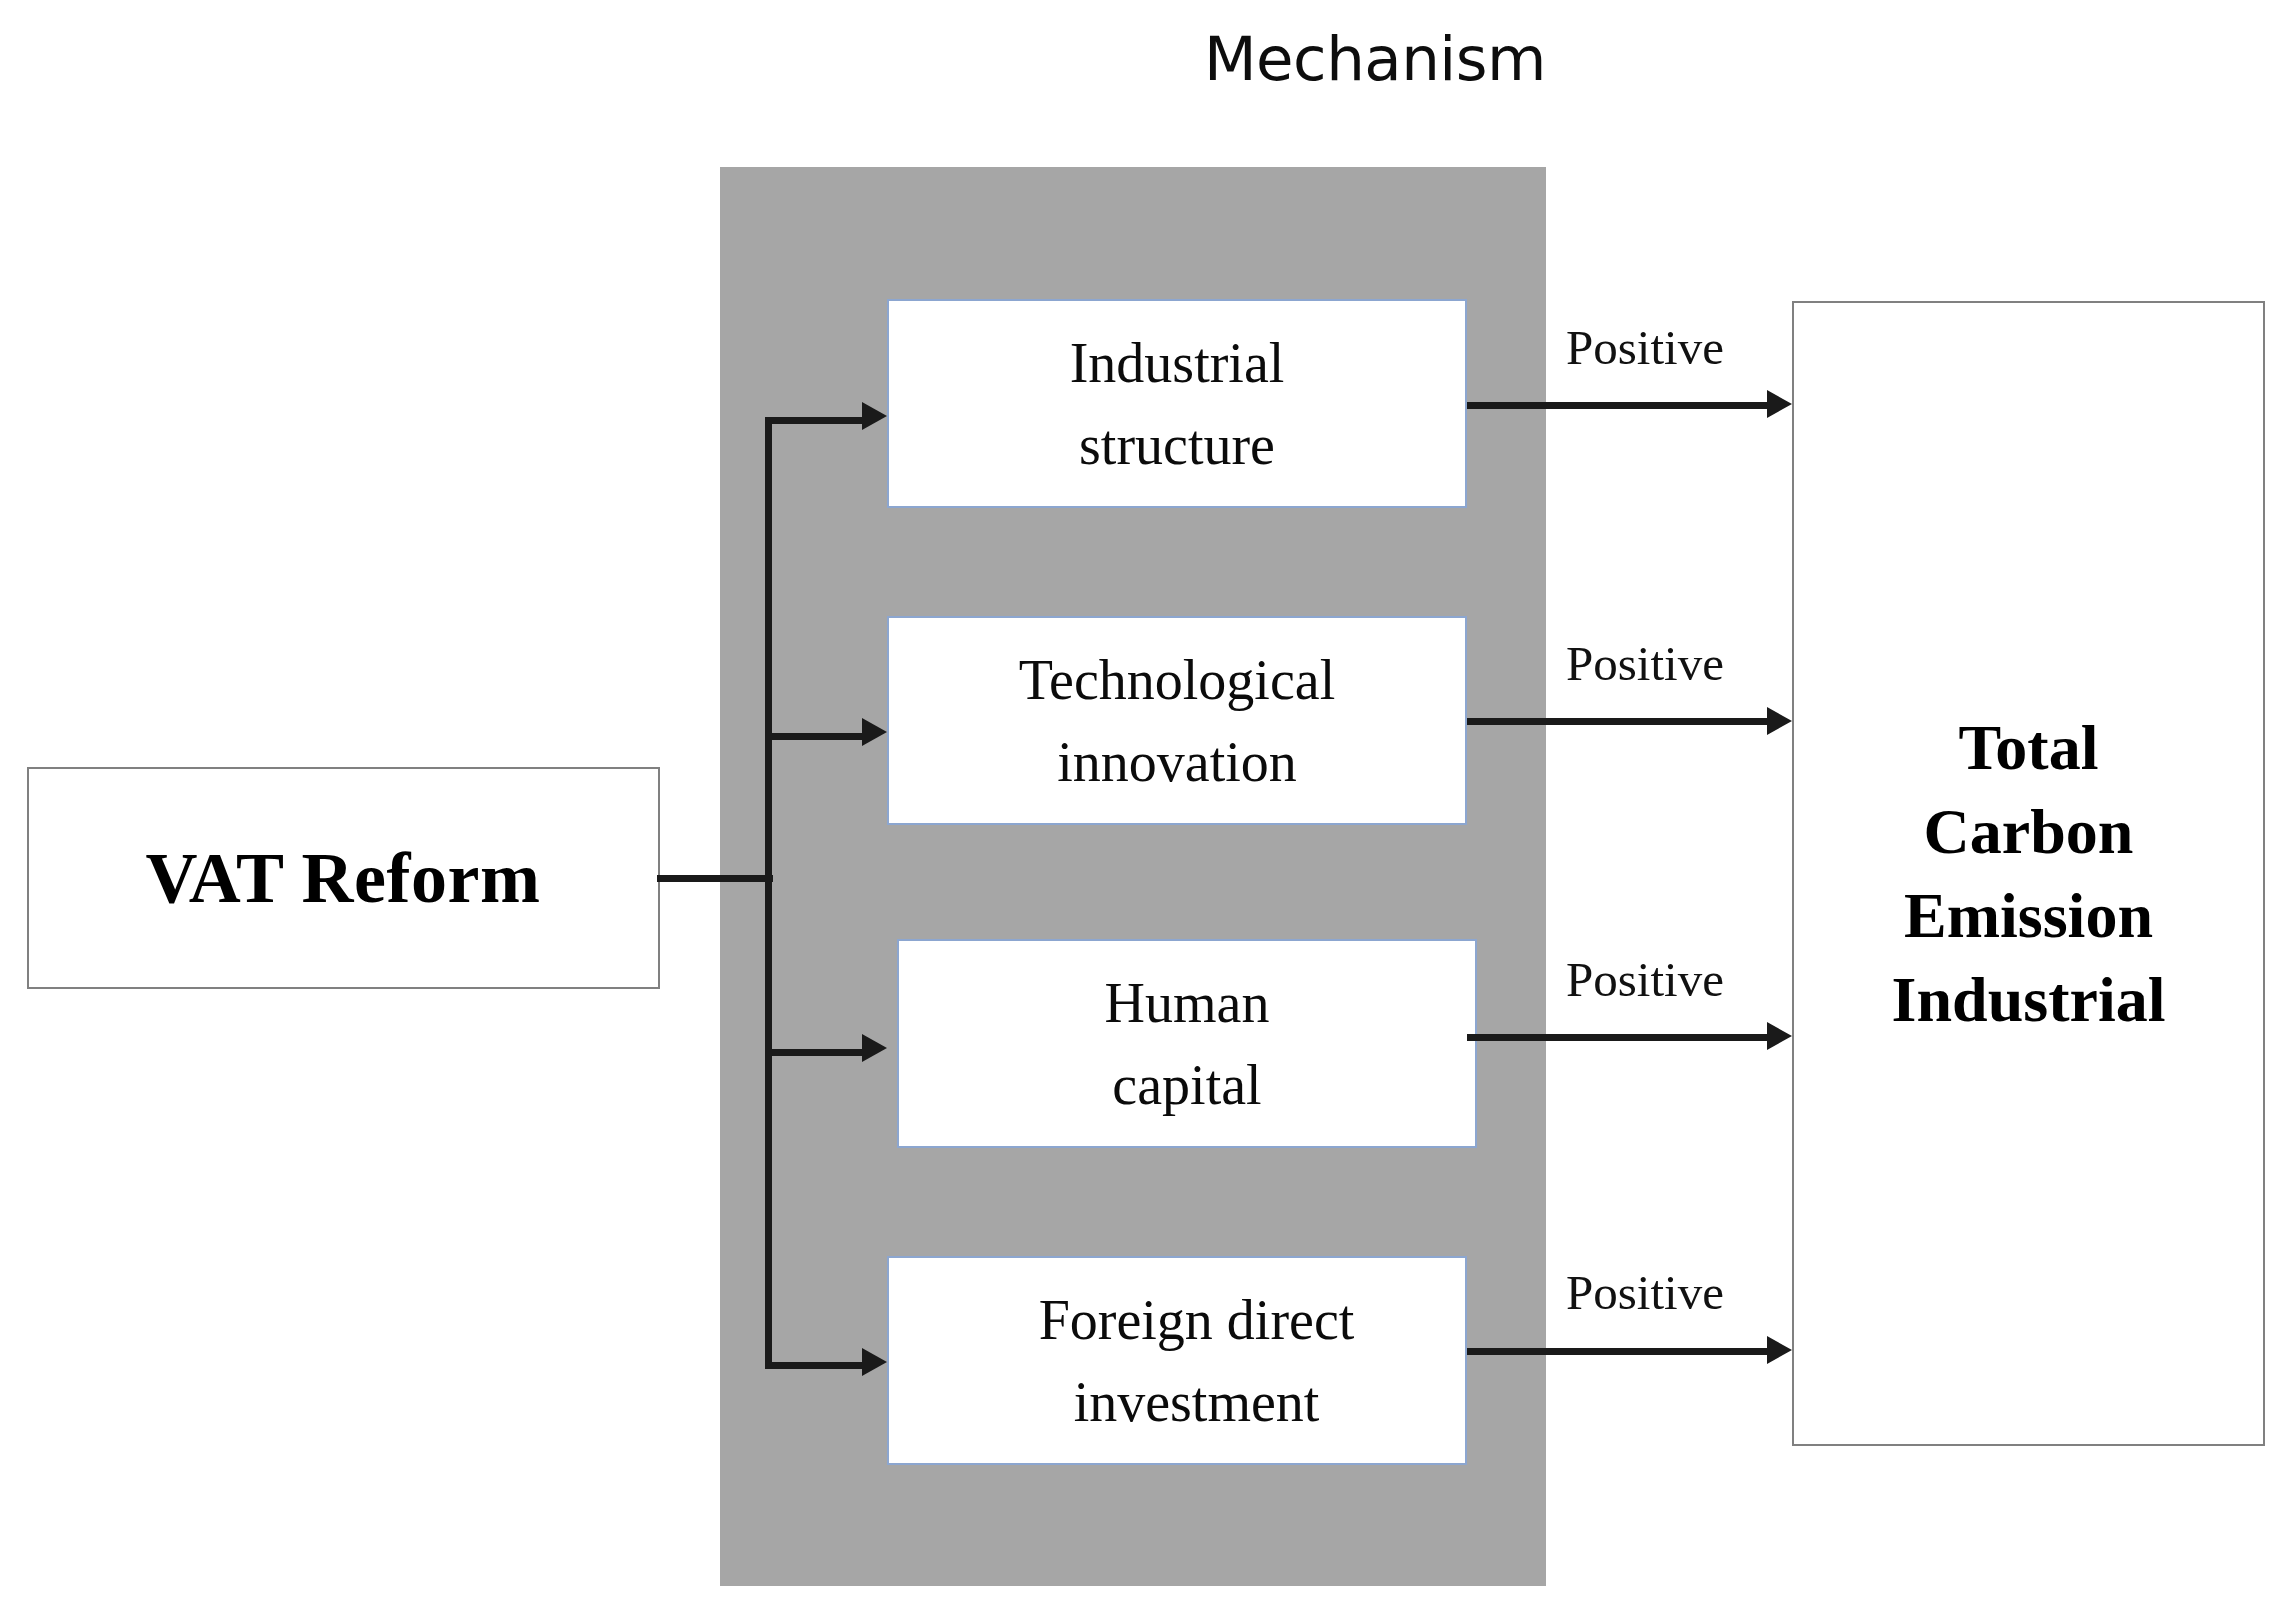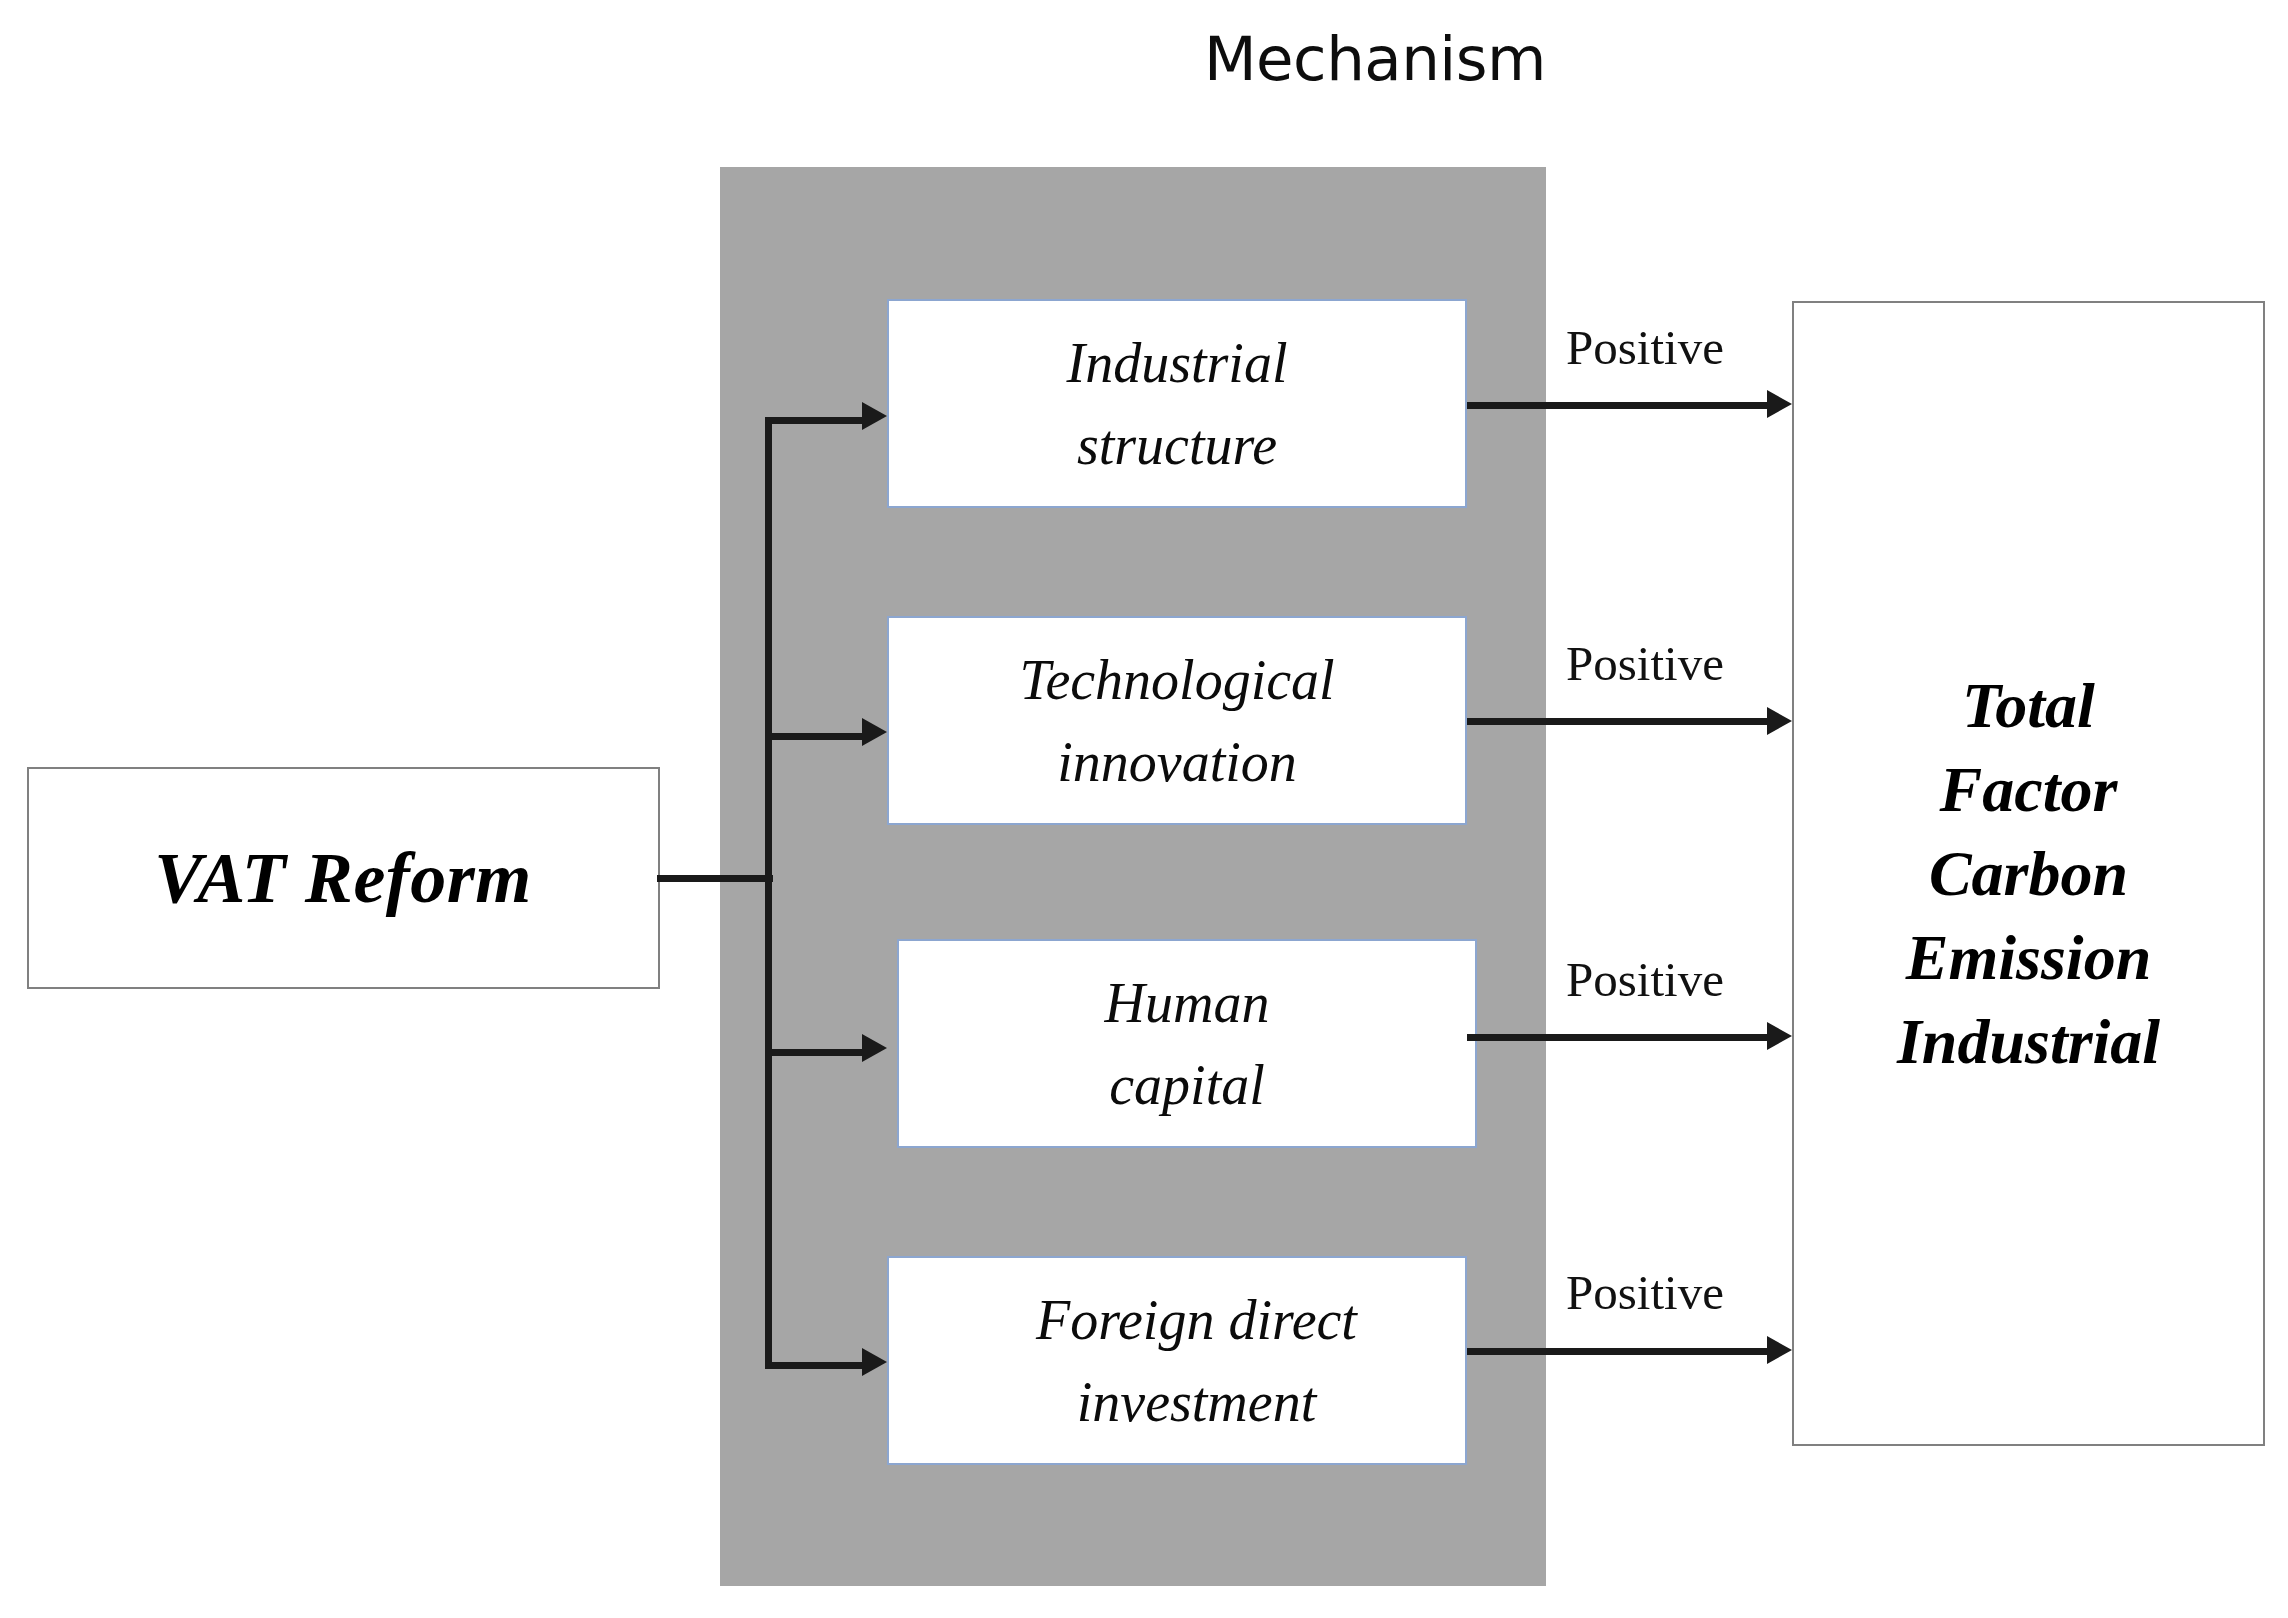--- a/index.html
+++ b/index.html
@@ -45,21 +45,20 @@
 
   
   .node-box {
     position: absolute;
     background: #ffffff;
     box-sizing: border-box;
     display: flex;
     align-items: center;
     justify-content: center;
     text-align: center;
-    font-style: italic;
   }
   .mech-box {
     border: 2.9px solid #8ca6d0;
     font-size: 56px;
     line-height: 82px;
     color: #0b0b0b;
   }
   .outer-box {
     border: 2.9px solid #808080;
     color: #000000;
@@ -215,21 +214,20 @@
   <div class="arrowhead" id="out-arrow-4"></div>
 
   <div class="edge-label" id="label-1">Positive</div>
   <div class="edge-label" id="label-2">Positive</div>
   <div class="edge-label" id="label-3">Positive</div>
   <div class="edge-label" id="label-4">Positive</div>
 
   <div class="node-box outer-box" id="box-total">
     <div class="stack">
       <div>Total</div>
-      <div>Factor</div>
       <div>Carbon</div>
       <div>Emission</div>
       <div>Industrial</div>
     </div>
   </div>
 
 </div>
 
 
 </body></html>

